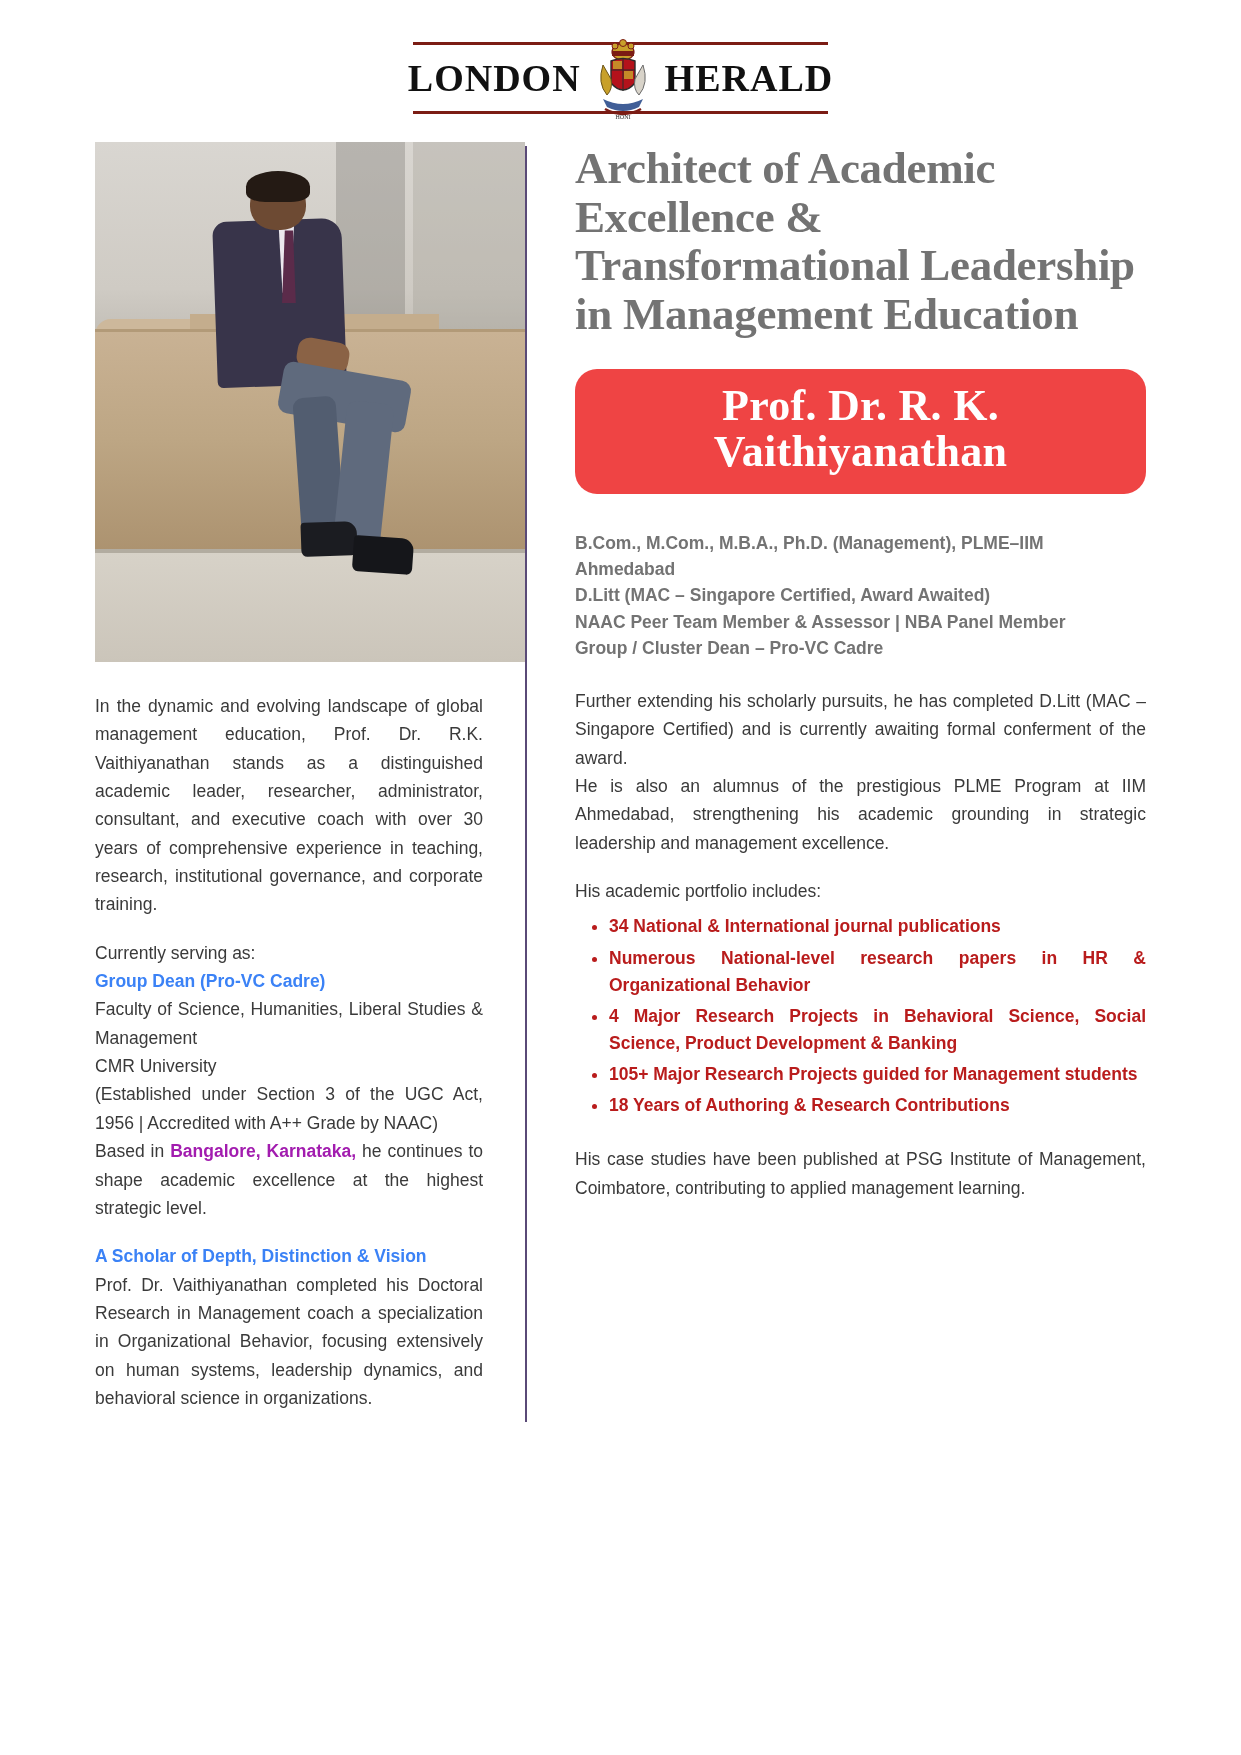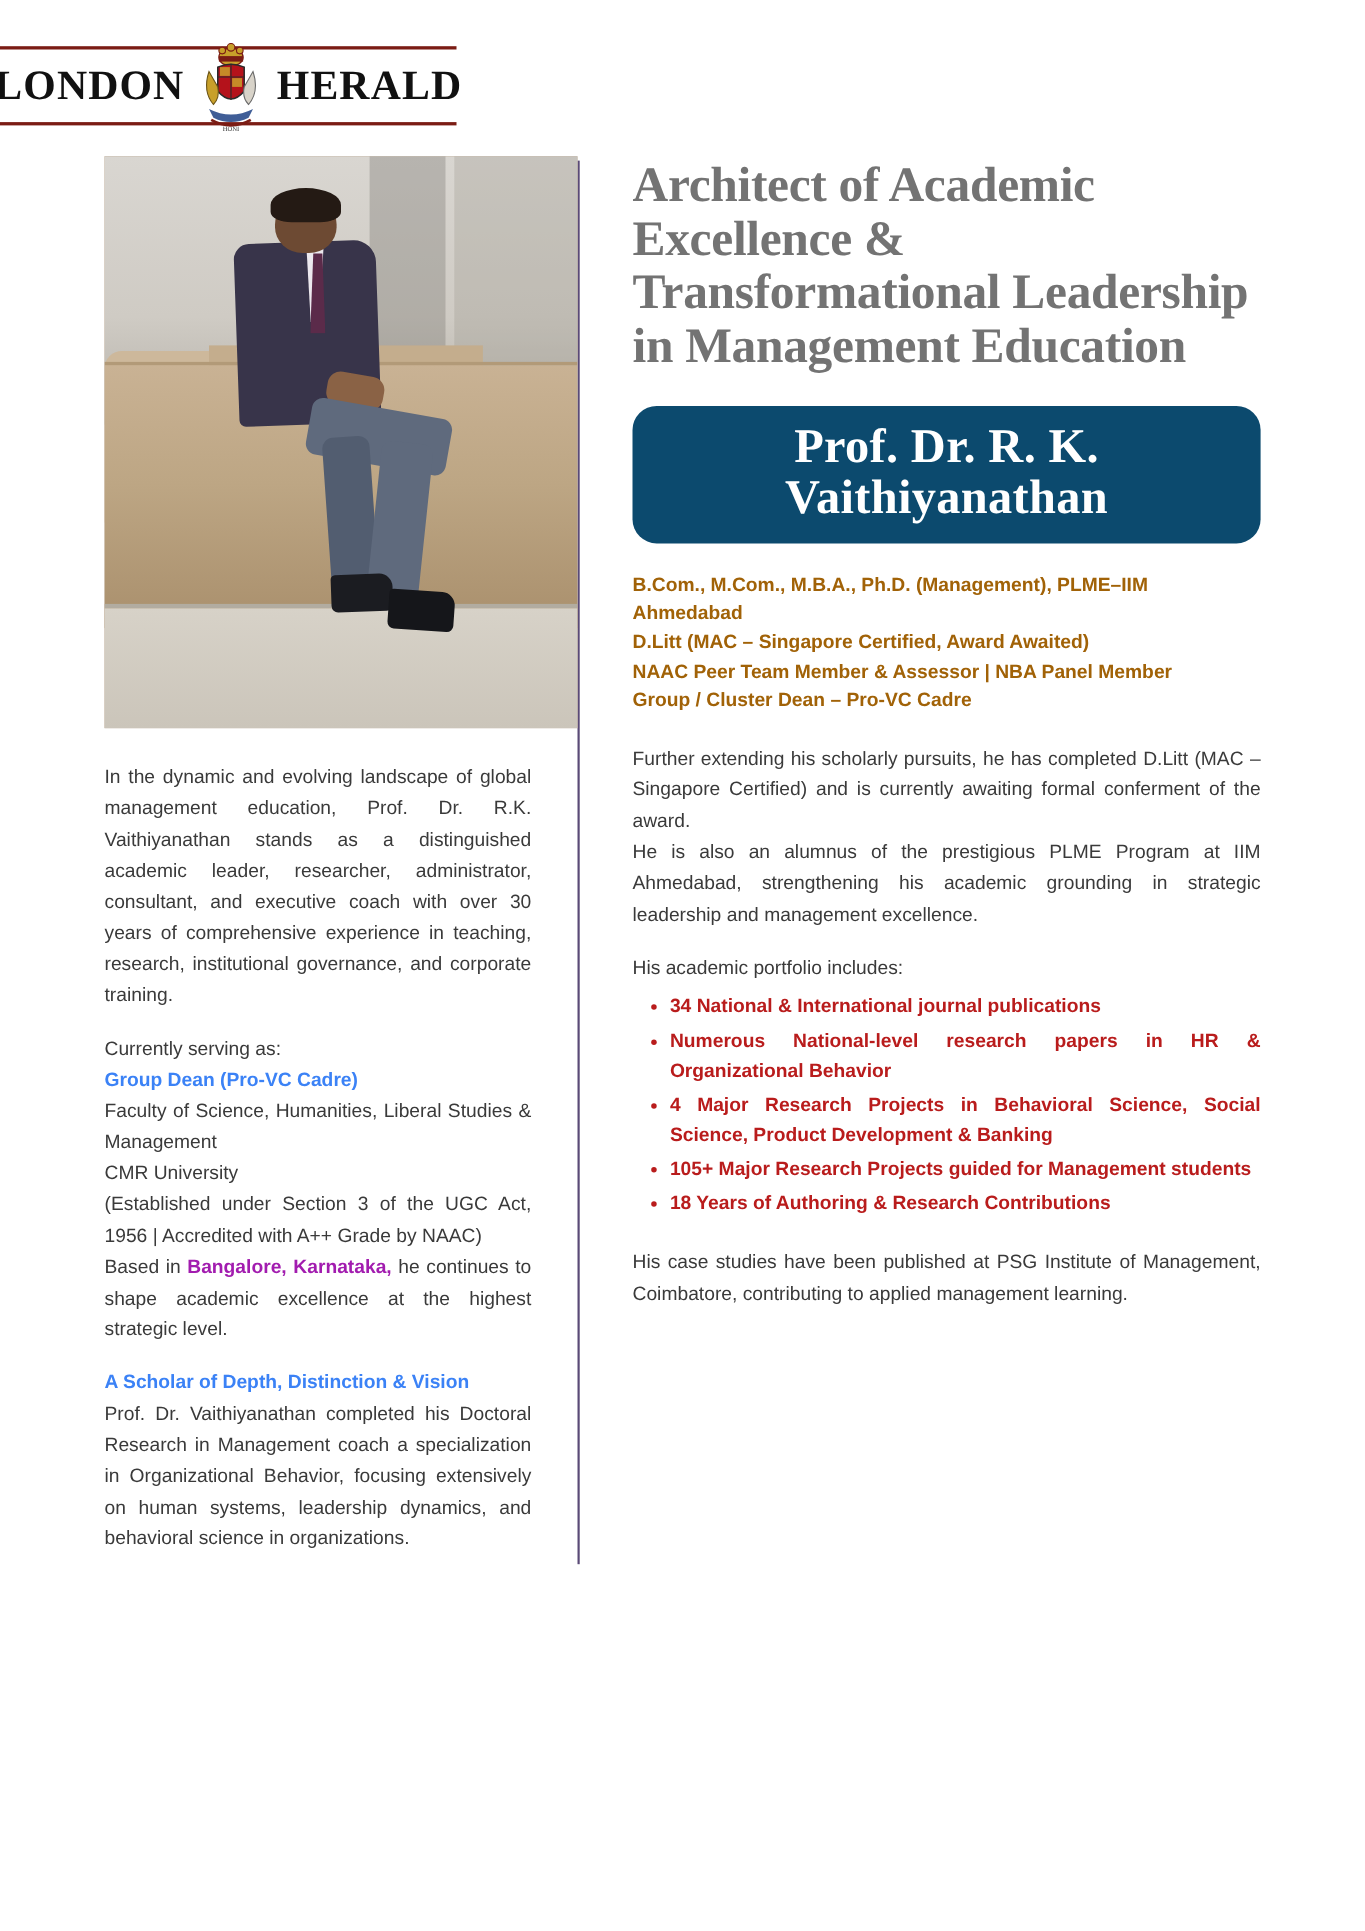--- a/index.html
+++ b/index.html
@@ -15,20 +15,21 @@
     position: relative;
     overflow: hidden;
   }
 
   
   .masthead {
     width: 1241px;
     padding-top: 42px;
     display: flex;
     flex-direction: column;
+    align-items: center;
   }
   .masthead-inner {
     position: relative;
     width: 415px;
     display: flex;
     flex-direction: column;
     align-items: center;
   }
   .rule {
     width: 415px;
@@ -182,21 +183,21 @@
     font-family: "Liberation Serif", serif;
     font-weight: bold;
     font-size: 45px;
     line-height: 1.08;
     color: #737373;
     margin-top: 30px;
     letter-spacing: -0.3px;
   }
   .name-badge {
     margin-top: 24px;
-    background: #0c4a6e;
+    background: #ef4444;
     border-radius: 22px;
     padding: 14px 18px 18px 18px;
     text-align: center;
   }
   .name-badge .nm {
     font-family: "Liberation Serif", serif;
     font-weight: bold;
     color: #ffffff;
     font-size: 44px;
     line-height: 1.06;
@@ -217,22 +218,22 @@
   .bold { font-weight: bold; color: #a21caf; }
   .lead-bold {
     font-weight: bold;
     color: #3b82f6;
   }
 
   .creds {
     font-size: 17.5px;
     line-height: 1.5;
     font-weight: bold;
-    color: #a16207;
-    margin-top: 24px;
+    color: #737373;
+    margin-top: 36px;
   }
   .creds div { margin: 0; }
 
   .rtext {
     font-size: 17.5px;
     line-height: 1.62;
     color: #3a3a3a;
     text-align: justify;
   }
   .gap-top { margin-top: 26px; }

